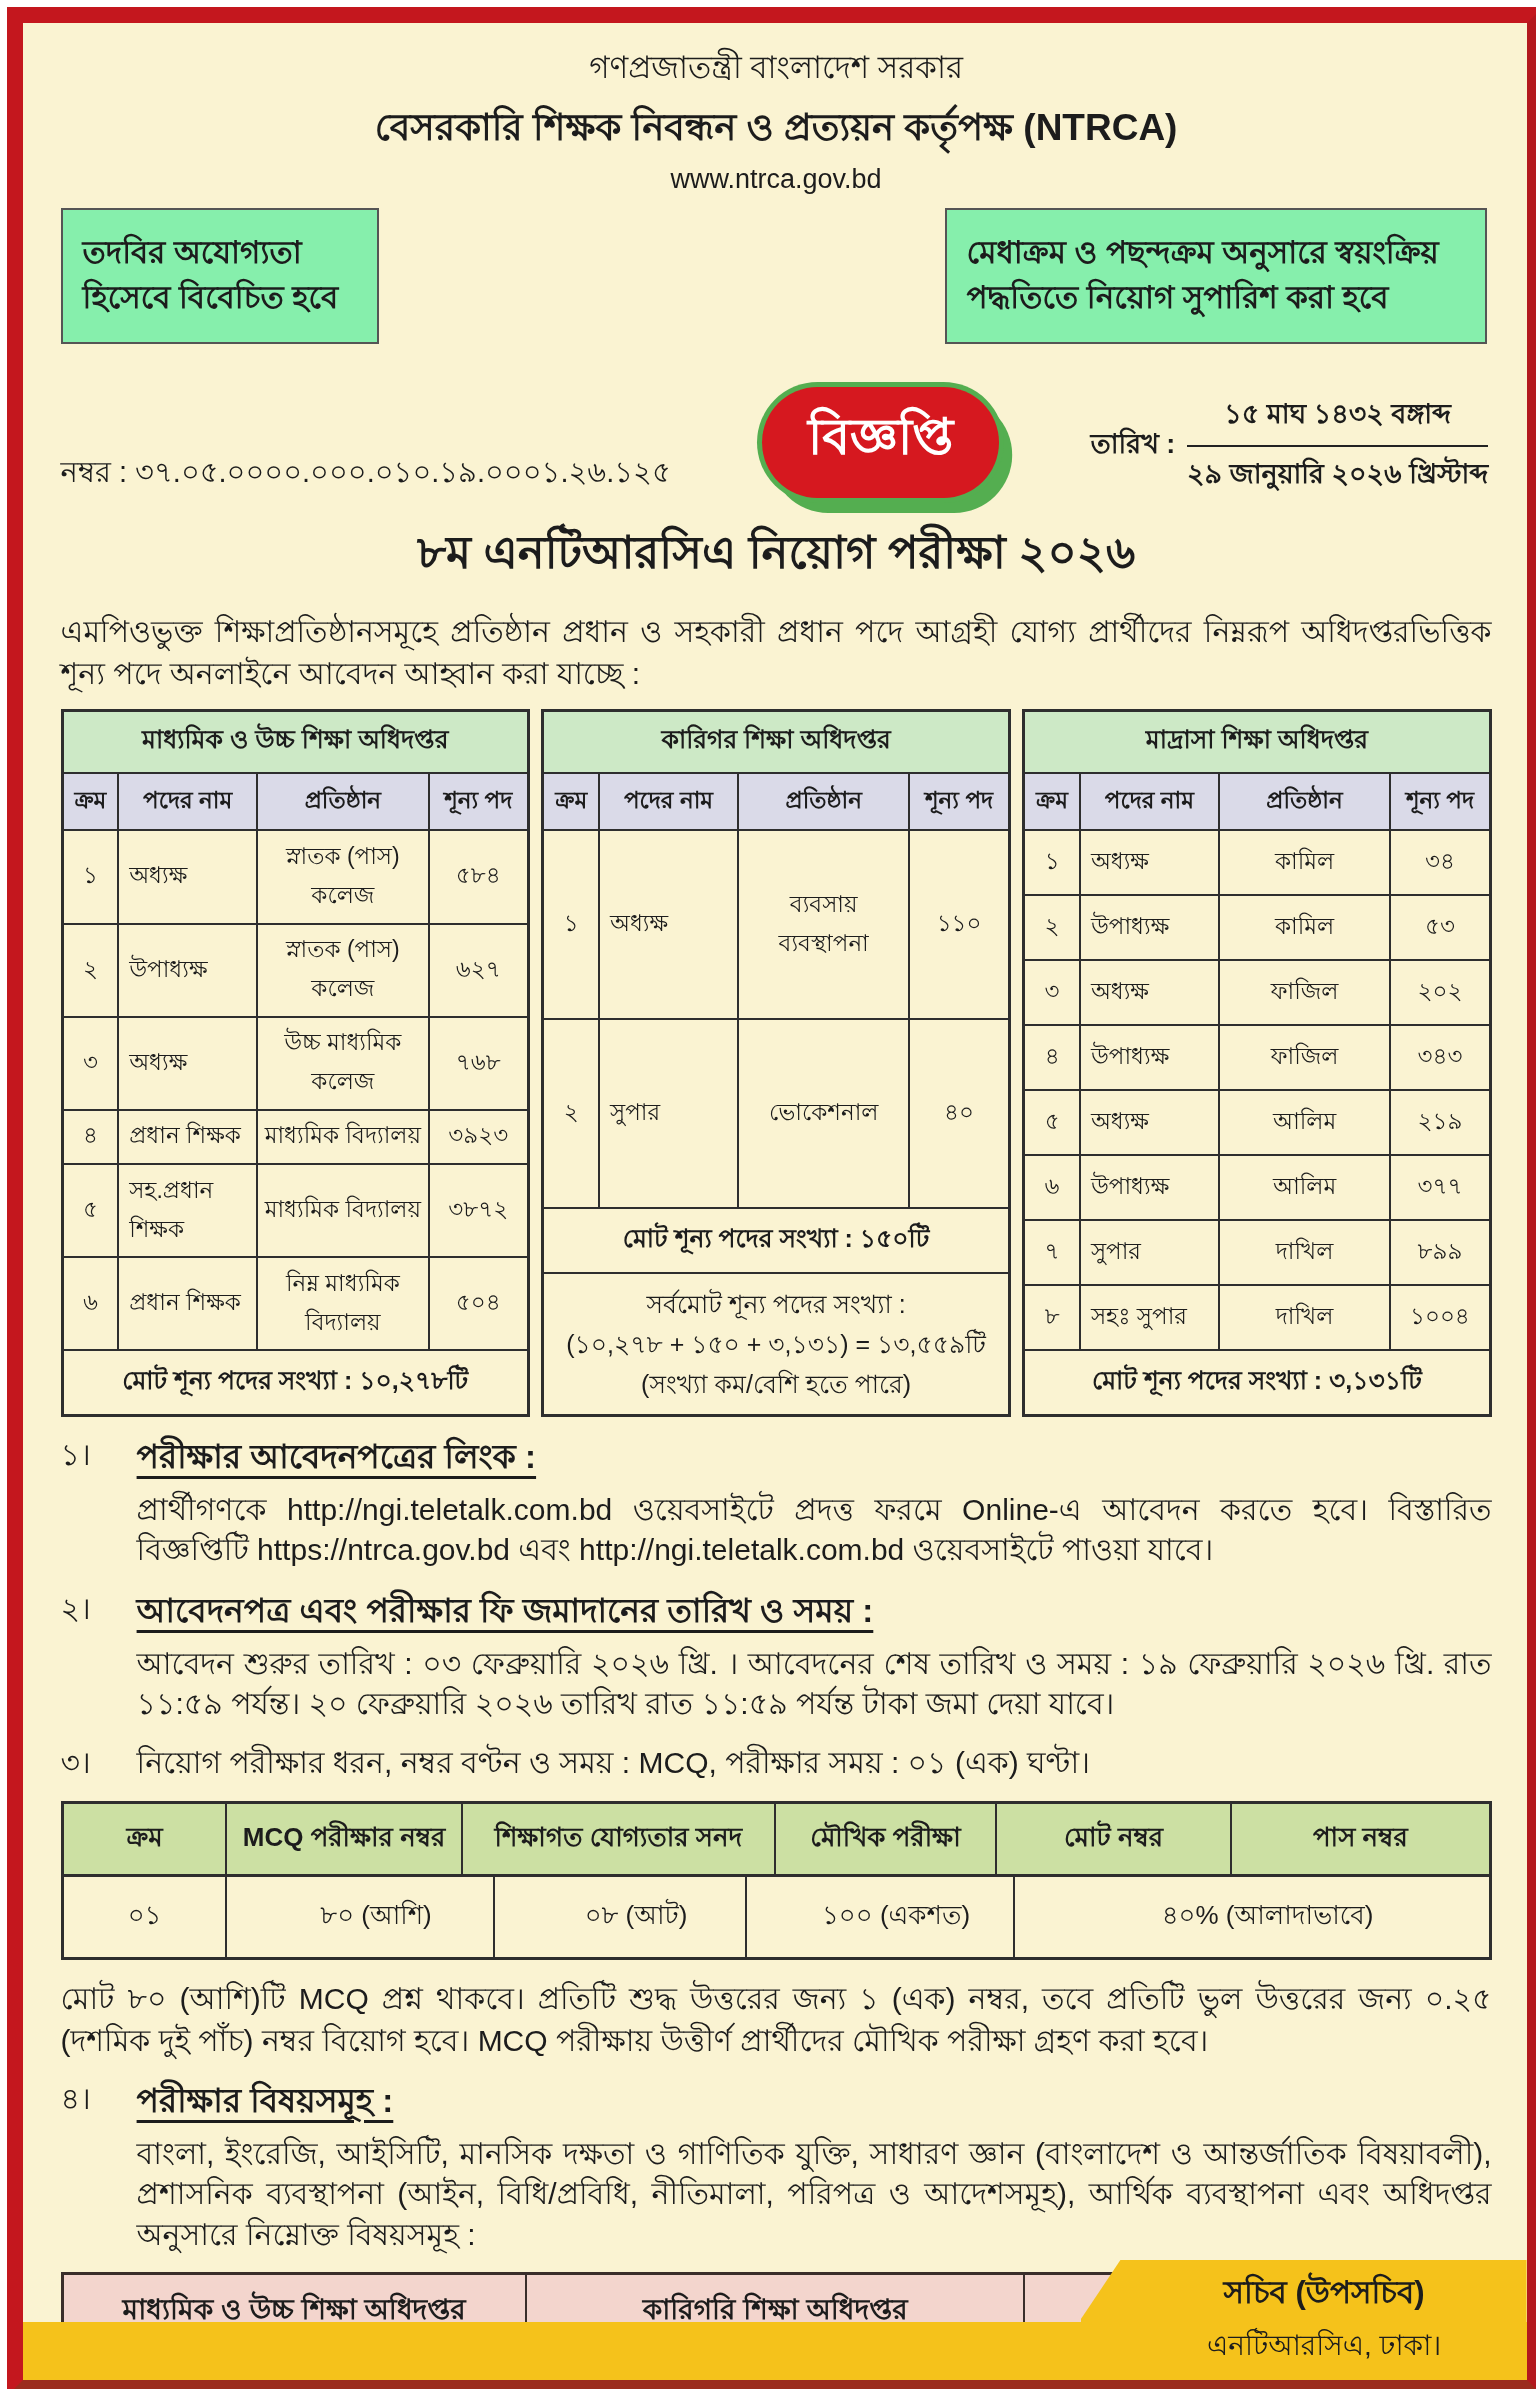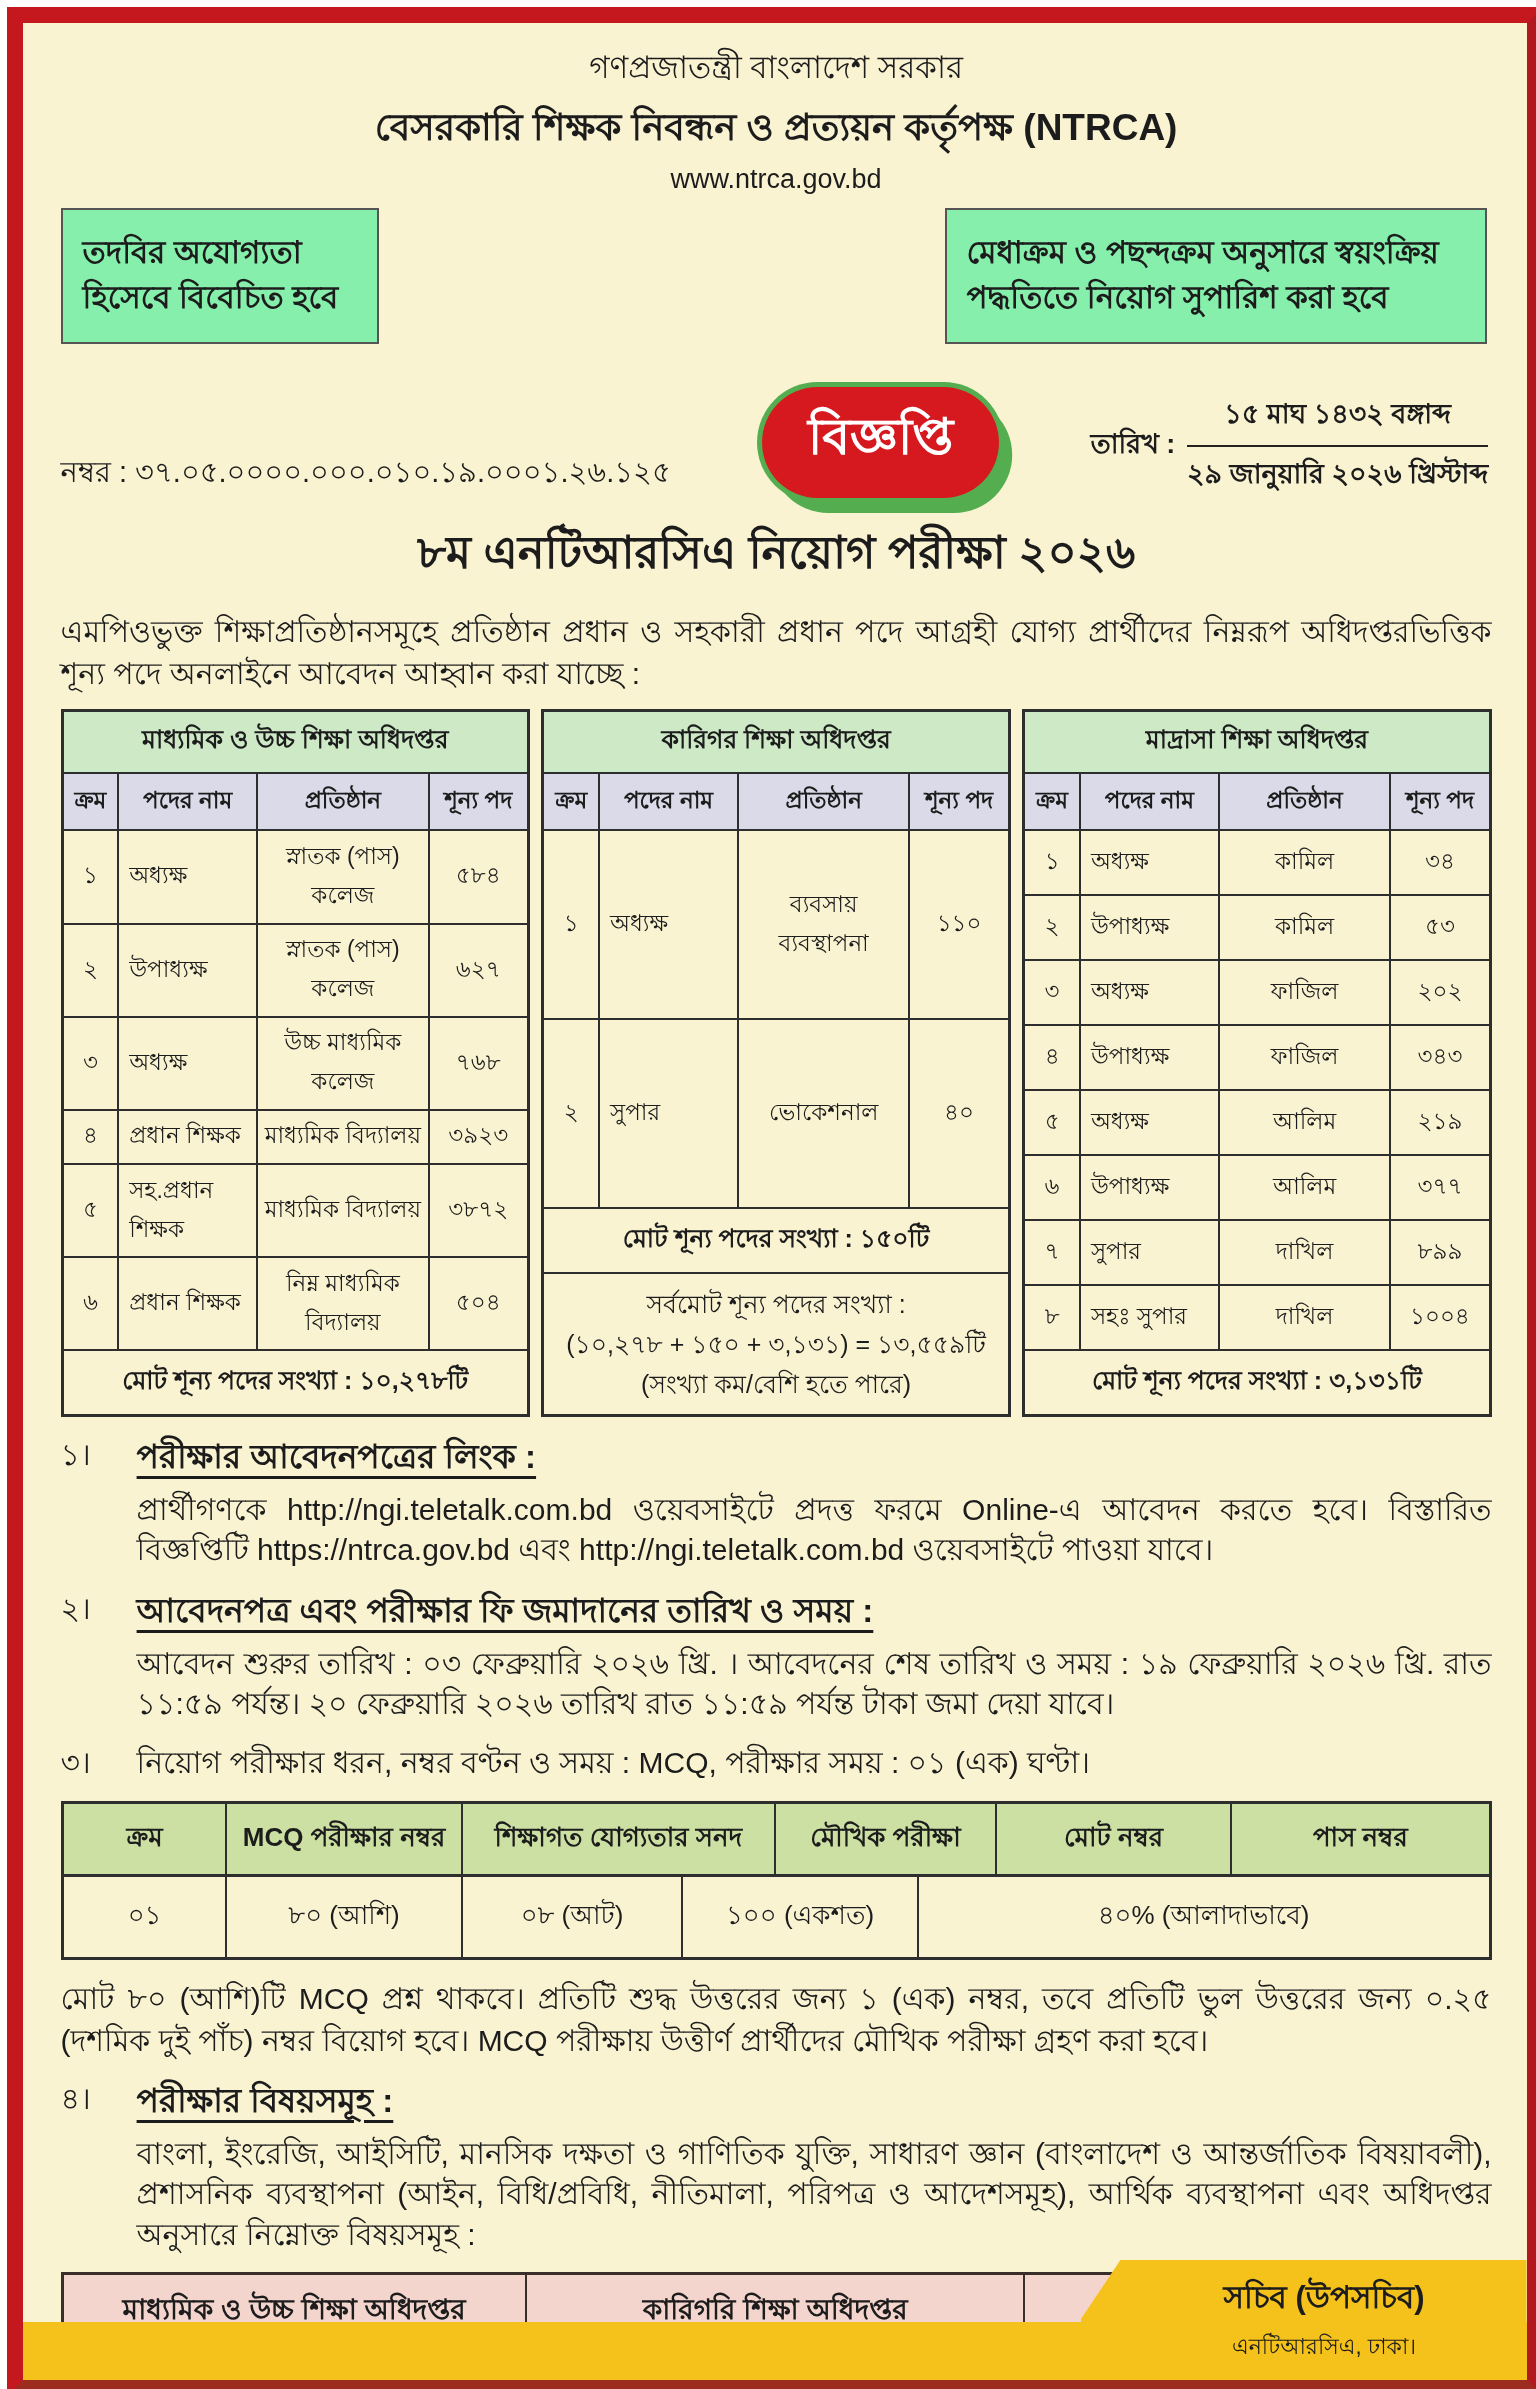--- a/index.html
+++ b/index.html
@@ -87,21 +87,21 @@
     text-decoration: underline; text-underline-offset: 8.3px; text-decoration-thickness: 2.5px;
     margin-bottom: 10px; display: inline-block;
   }
   .sec-body { text-align: justify; }
 
   
   .marks-table { border: 3.3px solid #2e2e2e; margin-top: 18px; font-size: 26px; }
   .mt-head { display: flex; background: #CCE0A3; font-weight: 700; border-bottom: 3.3px solid #2e2e2e; }
   .mt-hcell { padding: 13.2px 5px; text-align: center; border-right: 2.5px solid #2e2e2e; display: flex; align-items: center; justify-content: center; }
   .mt-hcell:last-child { border-right: none; }
-  .mt-row { display: flex; }
+  .mt-row { display: flex; gap: 32px; }
   .mt-cell { padding: 18px 5px; text-align: center; border-right: 2.5px solid #2e2e2e; display: flex; align-items: center; justify-content: center; }
   .mt-cell:last-child { border-right: none; }
   .w0 { width: 11.5%; } .w1 { width: 16.5%; } .w2 { width: 22%; }
   .w3 { width: 15.5%; } .w4 { width: 16.5%; } .w5 { flex: 1; }
 
   .mcq-note { font-size: 30px; margin-top: 18px; text-align: justify; line-height: 1.38; }
 
   
   .subjects-table { border: 3.3px solid #3a2e2a; margin-top: 16.5px; font-size: 28px; }
   .st-head { display: flex; background: #F3D5CD; font-weight: 700; border-bottom: 3.3px solid #3a2e2a; }
@@ -112,21 +112,21 @@
   
   .gold-band { position: absolute; left: 0; right: 0; bottom: 0; height: 58px; background: #F5C21B; }
   .gold-flag {
     position: absolute; right: 0; bottom: 0;
     width: 446px; height: 120px; background: #F5C21B;
     clip-path: polygon(9% 0, 100% 0, 100% 100%, 0 100%, 0 50%);
     display: flex; flex-direction: column; justify-content: center;
     padding-left: 66px; padding-right: 25px;
   }
   .sig-line1 { font-weight: 700; font-size: 31px; text-align: center; }
-  .sig-line2 { font-size: 22px; text-align: center; margin-top: 3.3px; }
+  .sig-line2 { font-size: 28px; text-align: center; margin-top: 3.3px; }
 </style>
 </head>
 <body>
 
 <div class="page">
   <div class="content">
 
     <div class="masthead">
       <div class="govt-line">গণপ্রজাতন্ত্রী বাংলাদেশ সরকার</div>
       <div class="org-line">বেসরকারি শিক্ষক নিবন্ধন ও প্রত্যয়ন কর্তৃপক্ষ (NTRCA)</div>

